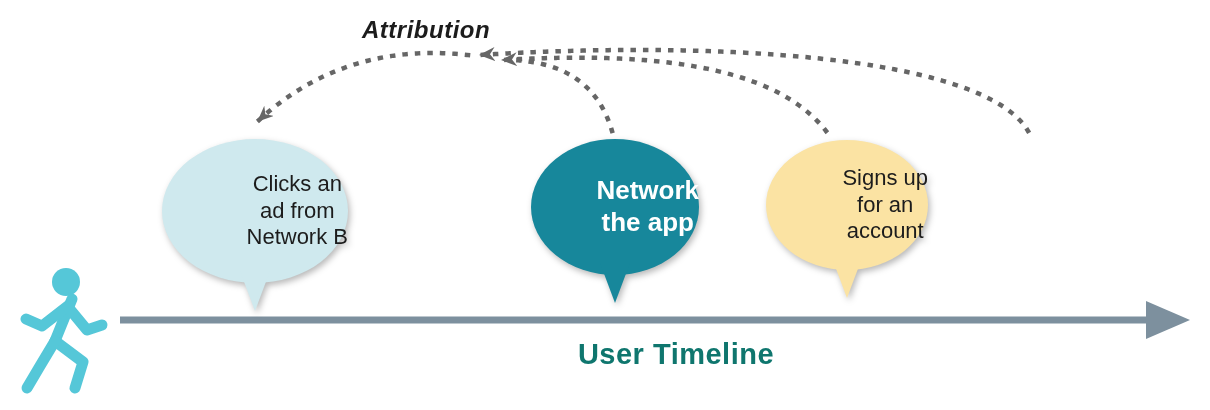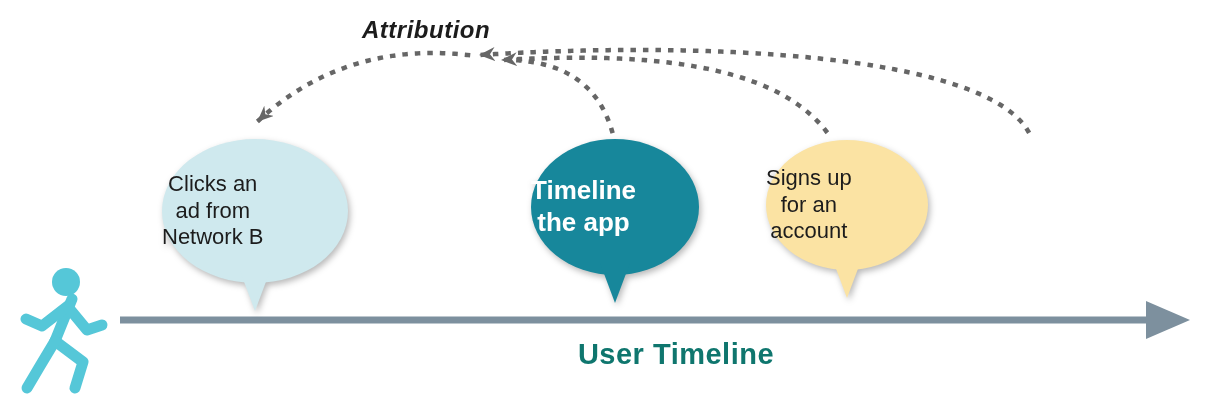--- a/index.html
+++ b/index.html
@@ -16,21 +16,21 @@
     position:absolute;left:676px;top:338px;transform:translateX(-50%);
     font-size:29px;font-weight:700;color:#0f766e;letter-spacing:0.5px;white-space:nowrap;
   }
   .bubble{
     position:absolute;
     filter:drop-shadow(2px 3px 3px rgba(0,0,0,0.28));
   }
   .bubble-body{
     width:100%;height:100%;border-radius:50%;
     background:var(--bc,#ccc);
-    display:flex;align-items:center;justify-content:flex-start;text-align:center;
+    display:flex;align-items:center;justify-content:flex-end;text-align:center;
   }
   .bubble-text{
     white-space:pre-line;
     color:var(--tc,#1c1c1c);
     font-size:var(--fs,22px);
     font-weight:var(--fw,400);
     line-height:1.22;
   }
   .bubble-tail{
     position:absolute;left:50%;top:calc(100% - 12px);transform:translateX(-50%);
@@ -96,21 +96,21 @@
     <div class="bubble-body">
       <span class="bubble-text">Clicks an
 ad from
 Network B</span>
     </div>
   </div>
 
   <div class="bubble" id="bubble-1" style="--bc: #17879b; --tc: #ffffff; --fw: 700; --fs: 26px;">
     <div class="bubble-tail"></div>
     <div class="bubble-body">
-      <span class="bubble-text">Timeline
+      <span class="bubble-text">Network
 the app</span>
     </div>
   </div>
 
   <div class="bubble" id="bubble-2" style="--bc: #fbe3a3; --tc: #1c1c1c; --fw: 400; --fs: 22px;">
     <div class="bubble-tail"></div>
     <div class="bubble-body">
       <span class="bubble-text">Signs up
 for an
 account</span>

